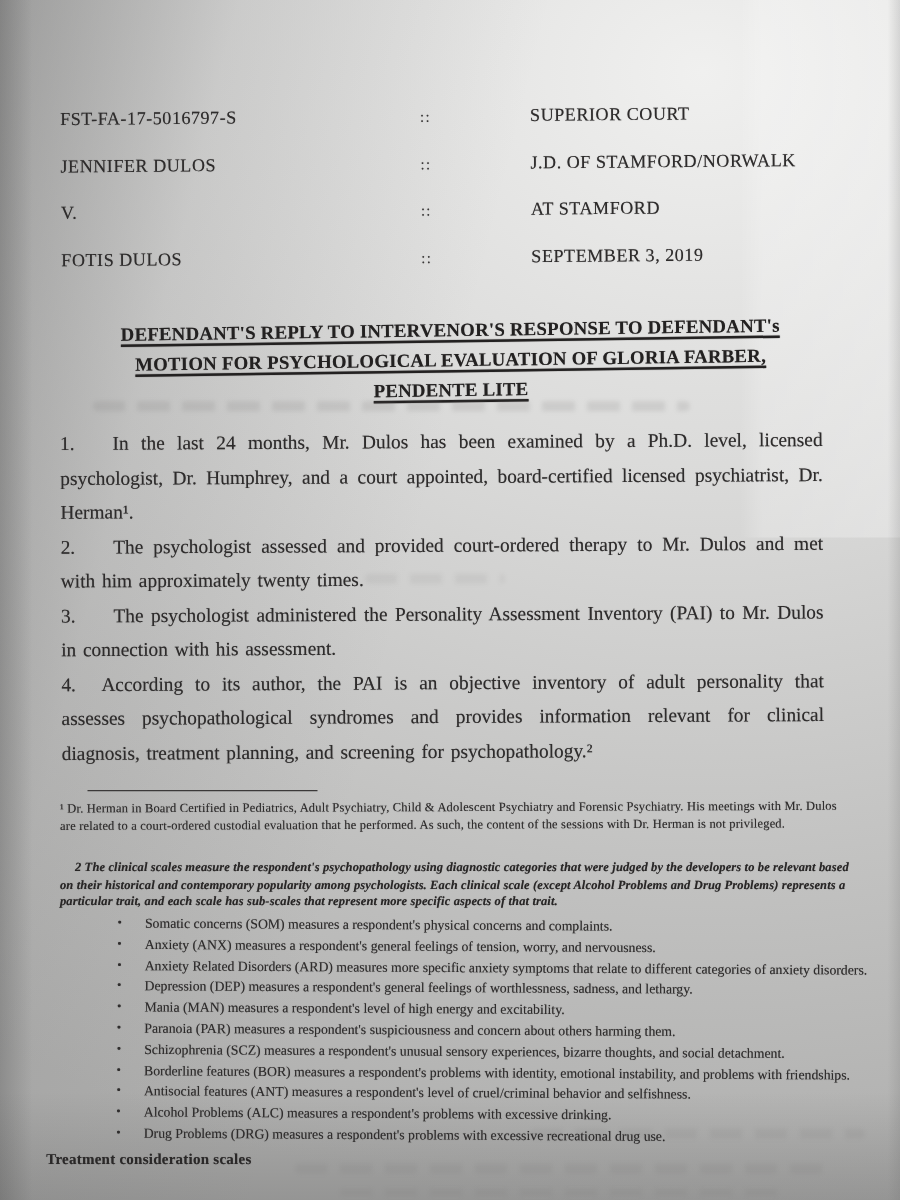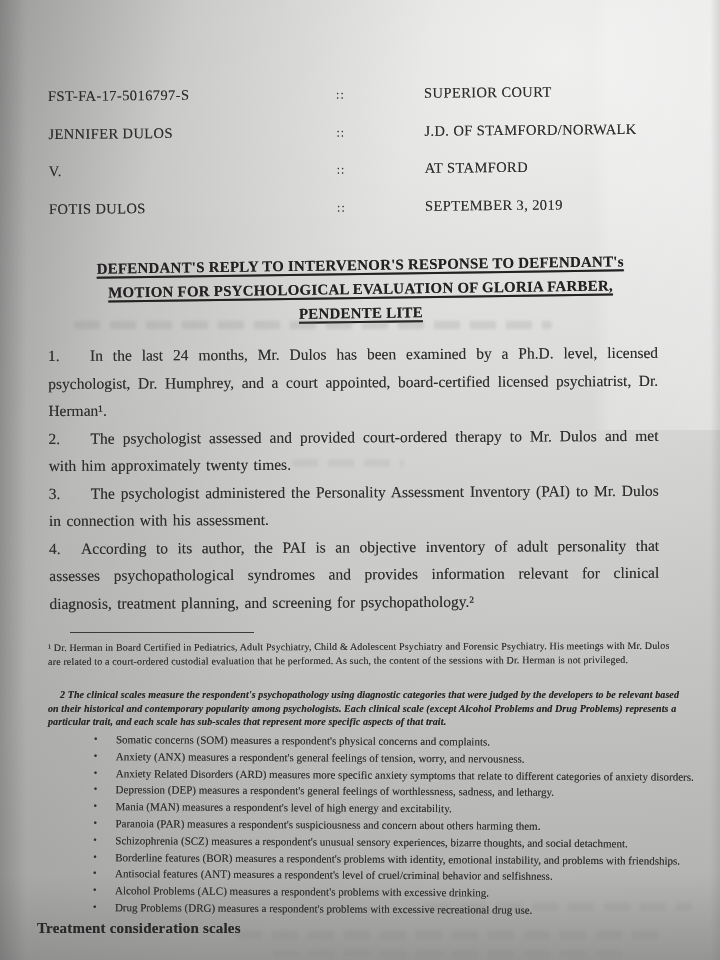--- a/index.html
+++ b/index.html
@@ -66,21 +66,21 @@
               text-indent:12px; letter-spacing:.1px; color:#282626; }
 
   
   .scales{ position:absolute; top:731px; left:88px; width:624px;
            font-size:11px; line-height:16.8px; list-style:none;
            transform:rotate(0.35deg); transform-origin:left top; }
   .scales li{ position:relative; padding-left:28px; }
   .dot{ position:absolute; left:6px; top:0; font-size:10px; }
 
   
-  .footer-heading{ position:absolute; top:920px; left:37px; font-size:15px; font-weight:bold;
+  .footer-heading{ position:absolute; top:920px; left:37px; font-size:12px; font-weight:bold;
                    letter-spacing:.2px; color:#2a2828; }
 
   
   .ghost{ position:absolute; height:8px; border-radius:4px; filter:blur(1.6px); opacity:.55; pointer-events:none;
           background:repeating-linear-gradient(90deg, rgba(120,118,118,.30) 0 26px, rgba(0,0,0,0) 26px 36px); }
   .ghost.g1{ top:321px; left:74px; width:478px; }
   .ghost.g2{ top:459px; left:292px; width:112px; opacity:.35; }
   .ghost.g3{ top:903px; left:424px; width:268px; opacity:.4; }
   .ghost.g4{ top:931px; left:236px; width:424px; opacity:.45; }
   .ghost.g5{ top:951px; left:272px; width:356px; height:6px; opacity:.4; }

